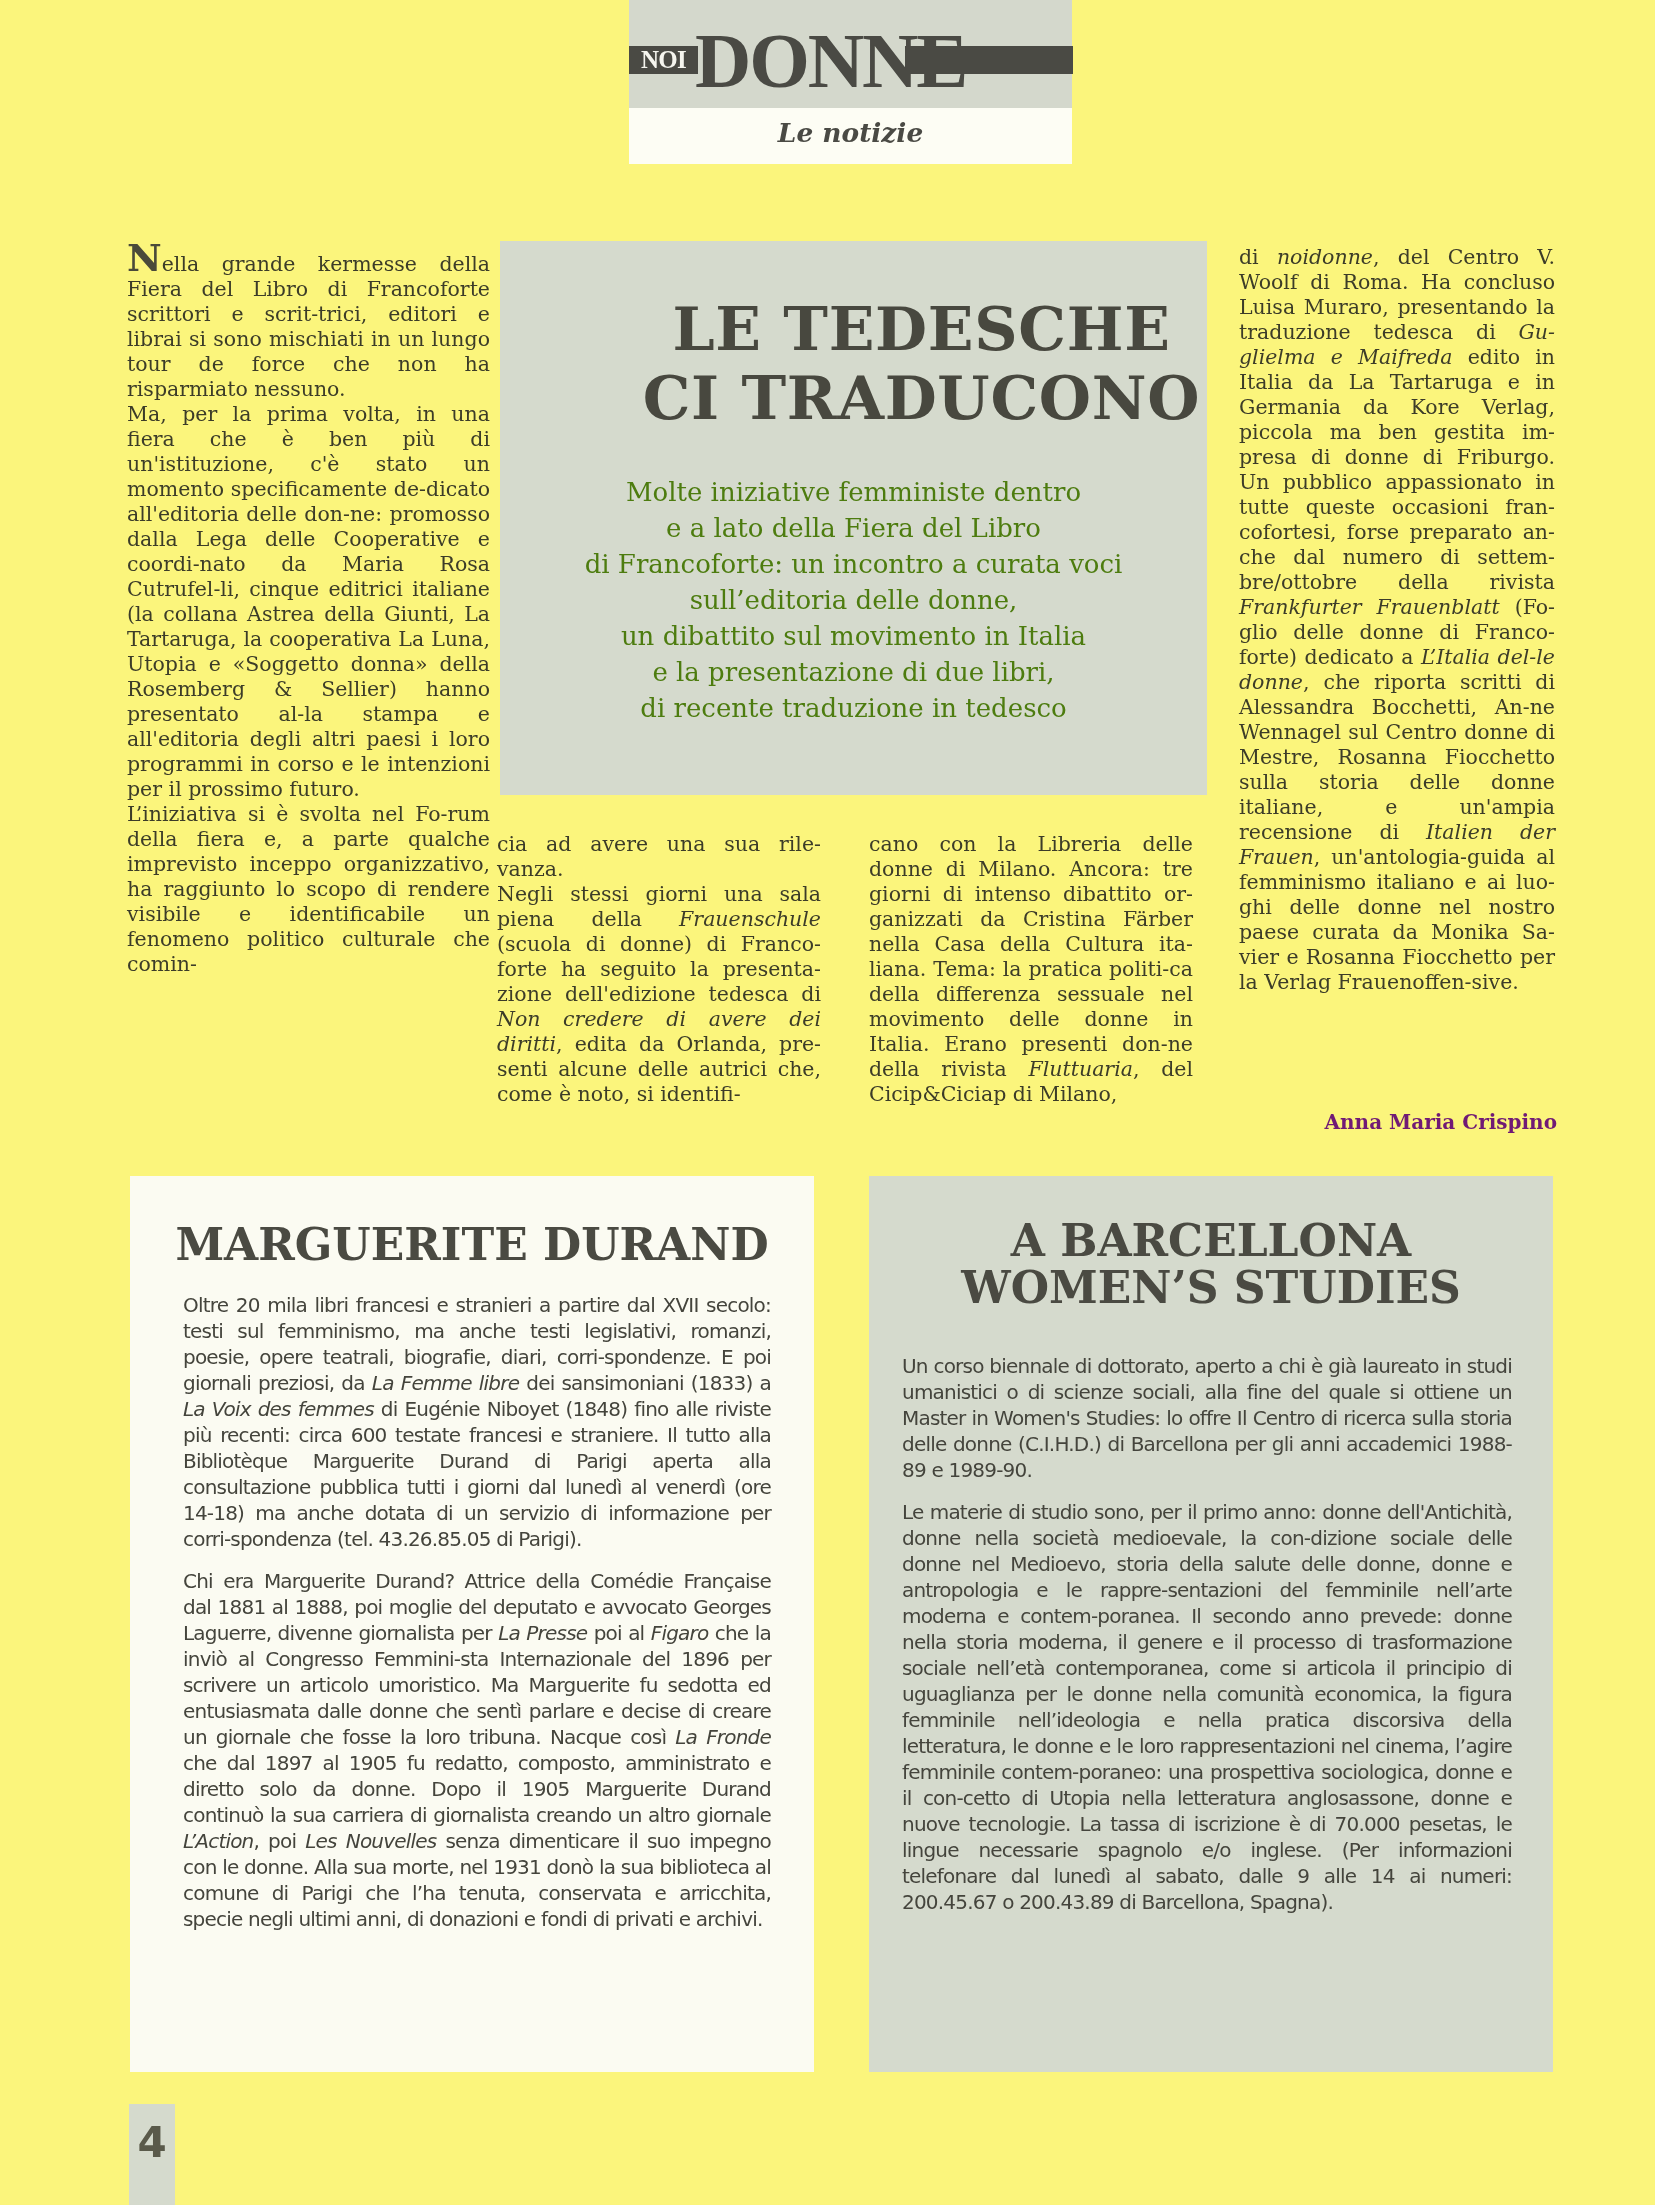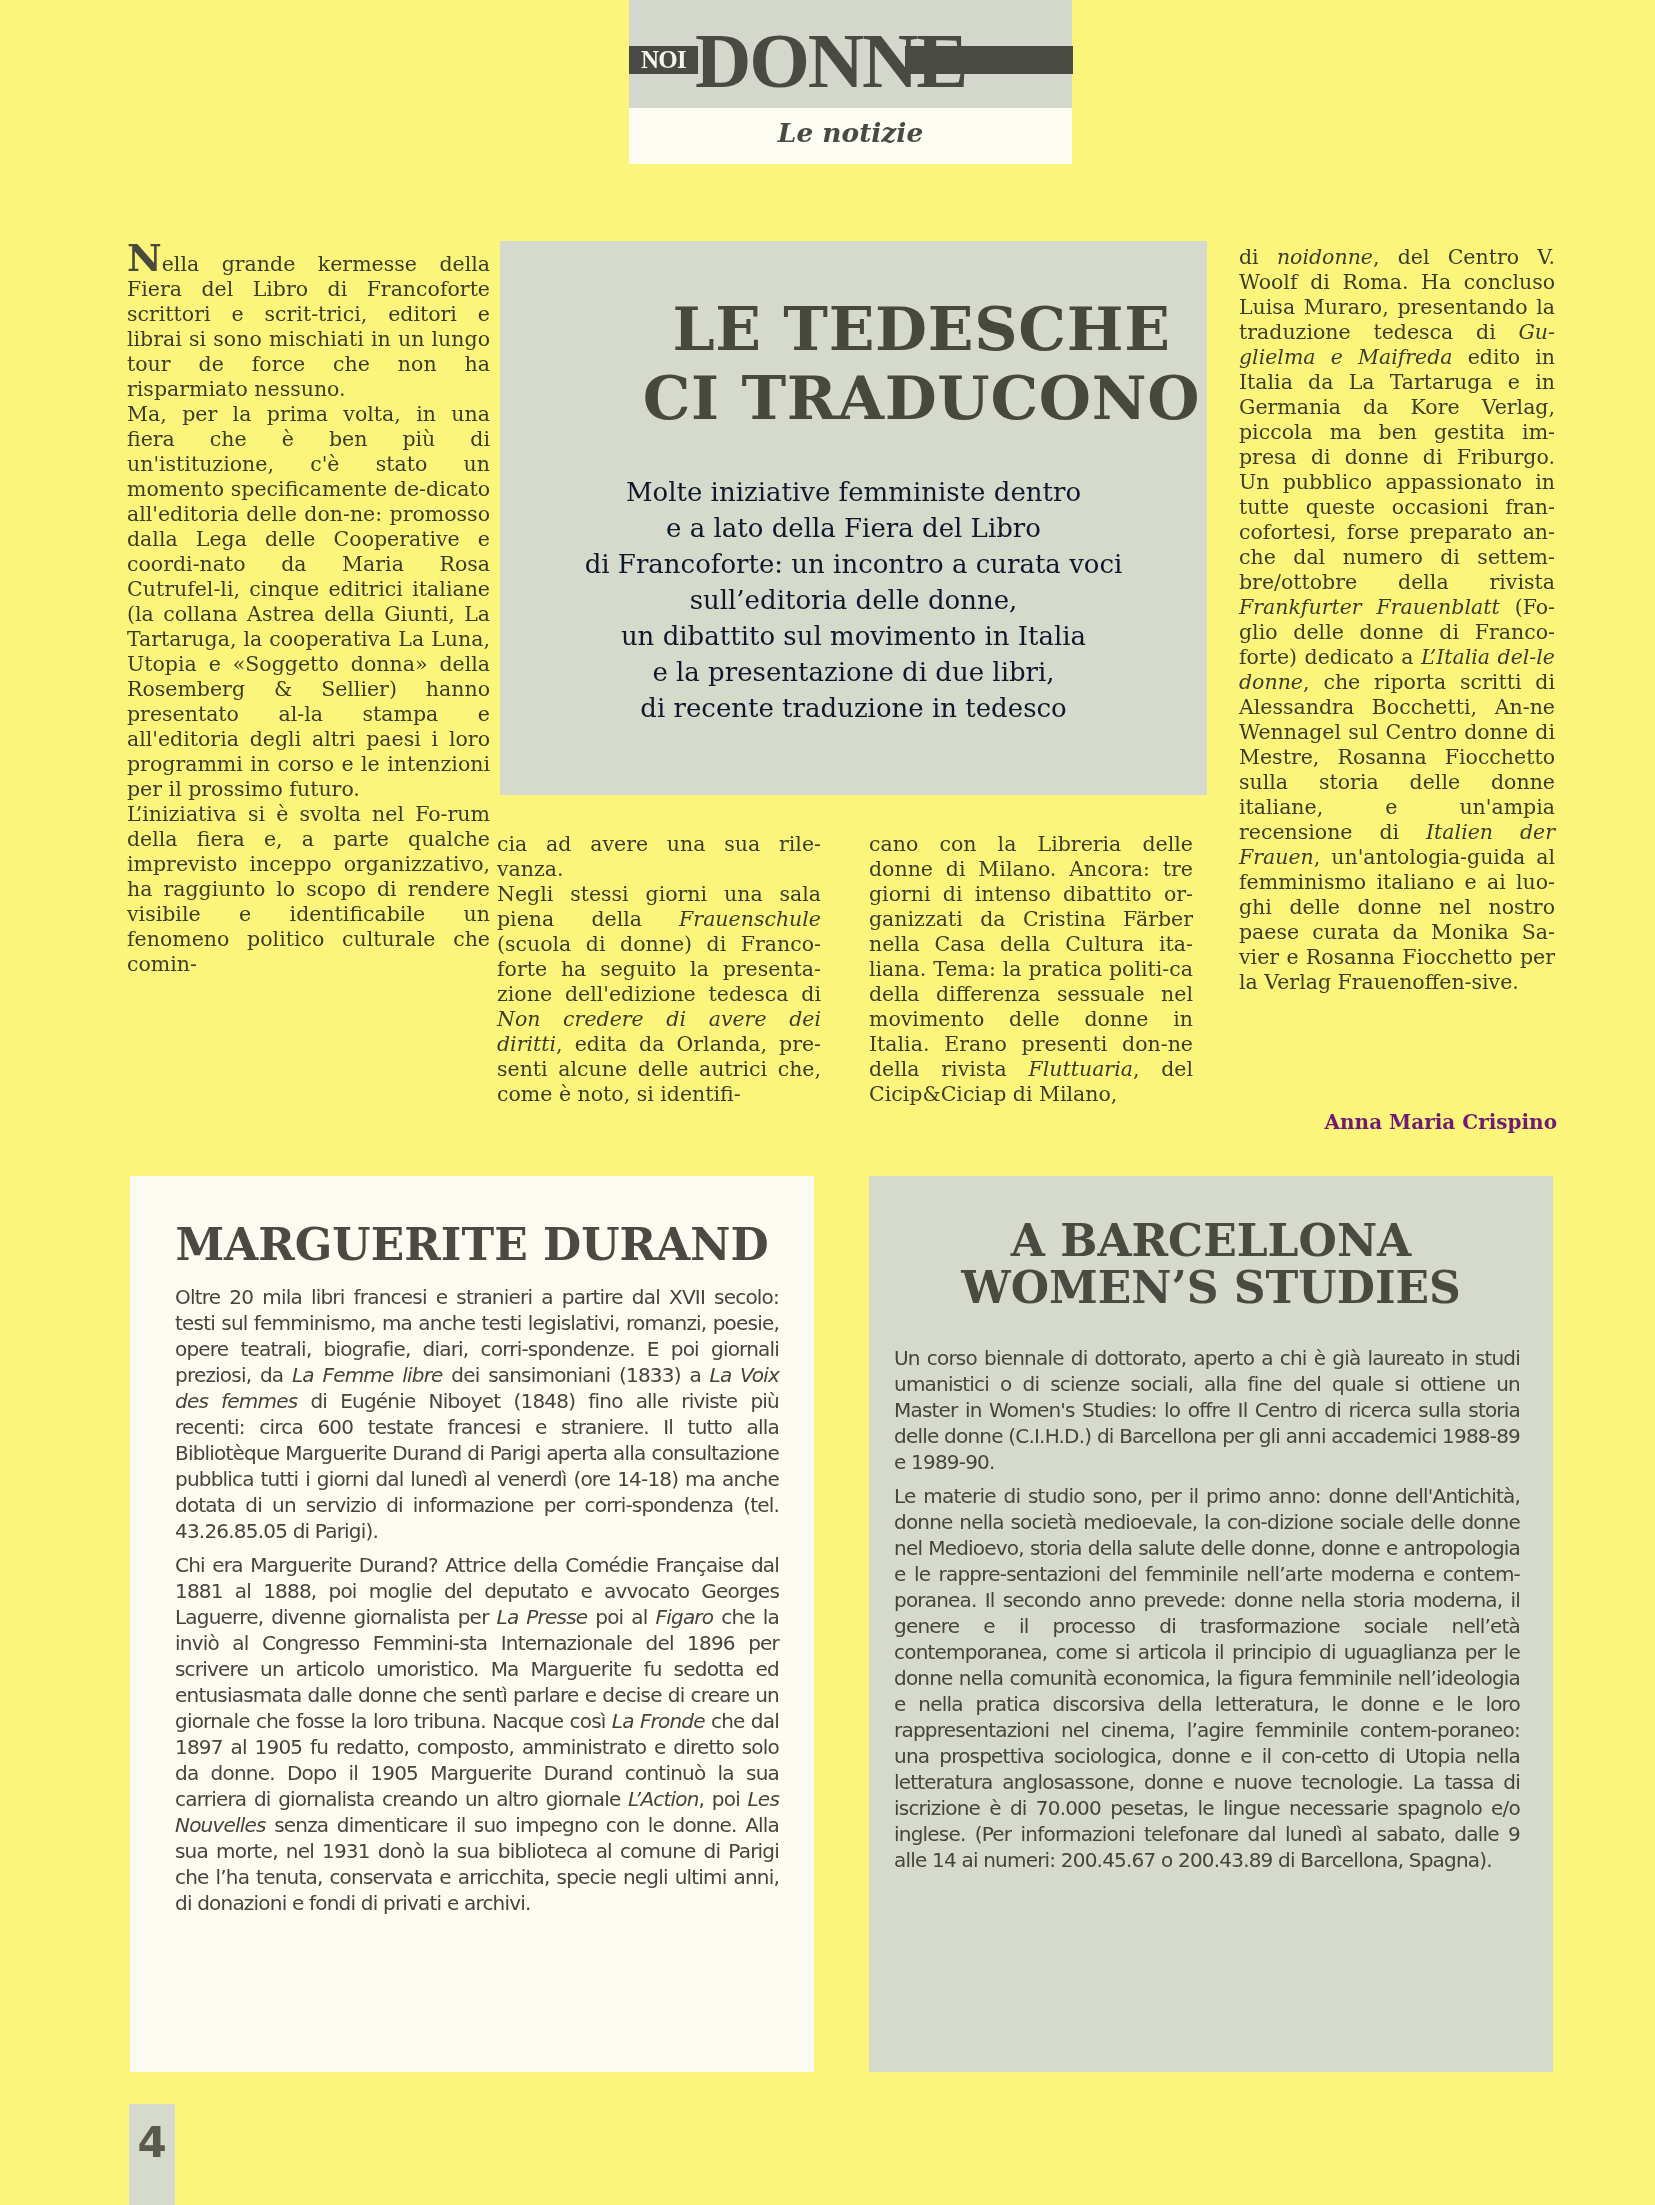--- a/index.html
+++ b/index.html
@@ -63,21 +63,21 @@
       position: absolute; left: 500px; top: 241px; width: 707px; height: 554px;
       background: #d5dacd;
     }
     .feature-title {
       position: absolute; left: 500px; top: 295px; width: 843px; text-align: center;
       font-family: "DejaVu Serif", serif; font-weight: bold; font-size: 60px;
       line-height: 69px; color: #48483f; letter-spacing: 0.7px;
     }
     .feature-sub {
       position: absolute; left: 500px; top: 474px; width: 707px; text-align: center;
-      font-family: "DejaVu Serif", serif; font-size: 26px; line-height: 36px; color: #0f172a;
+      font-family: "DejaVu Serif", serif; font-size: 26px; line-height: 36px; color: #4d7c0f;
     }
 
     .signature {
       position: absolute; right: 99px; top: 1110px;
       font-family: "DejaVu Serif", serif; font-weight: bold; font-size: 20px; color: #701a75;
     }
 
     
     .box-left {
       position: absolute; left: 130px; top: 1176px; width: 684px; height: 896px;
@@ -90,21 +90,21 @@
     .box-title {
       position: absolute; text-align: center;
       font-family: "DejaVu Serif", serif; font-weight: bold; font-size: 44px; line-height: 47px;
       color: #4a4a42;
     }
     .box-text {
       position: absolute;
       font-family: "DejaVu Sans", sans-serif; font-size: 20px; line-height: 26px;
       color: #44443c; text-align: justify; letter-spacing: -0.8px;
     }
-    .box-text p { margin: 8px; }
+    .box-text p { margin: 16px; }
 
     .page-num-box {
       position: absolute; left: 129px; top: 2104px; width: 46px; height: 101px;
       background: #d5dacd;
     }
     .page-num {
       position: absolute; left: 129px; top: 2118px; width: 46px; text-align: center;
       font-family: "DejaVu Sans", sans-serif; font-weight: bold; font-size: 42px; color: #5a5a4a;
     }
   </style>

